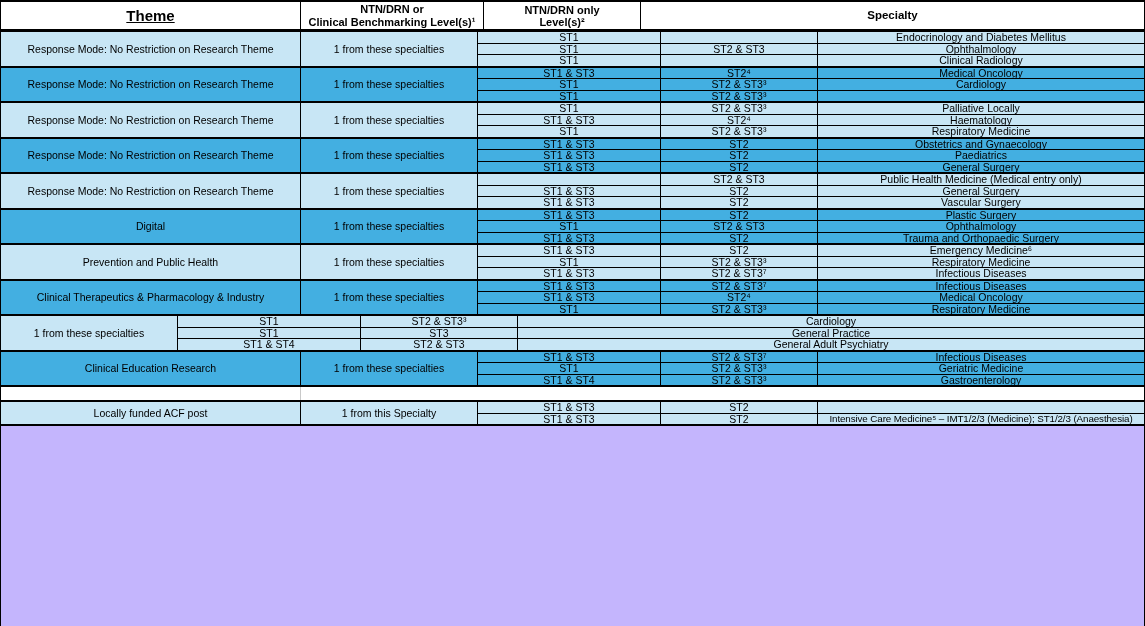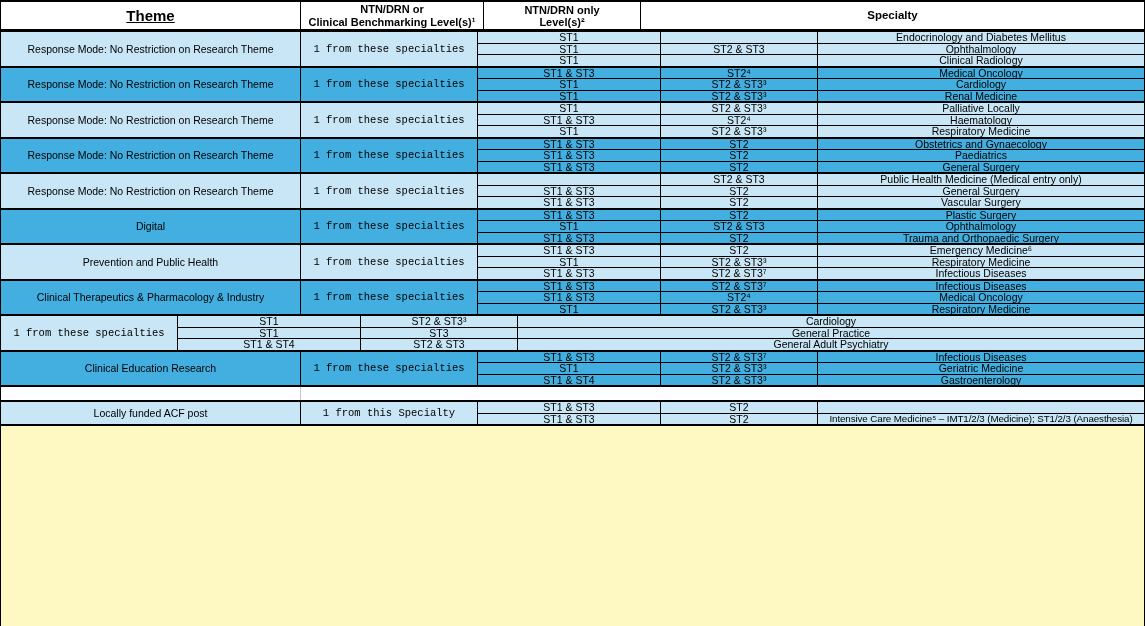--- a/index.html
+++ b/index.html
@@ -10,21 +10,21 @@
     width: 1145px;
   }
   .table {
     width: 1145px;
     height: 626px;
     border-left: 1px solid #000;
     border-right: 1px solid #000;
     border-top: 2px solid #000;
     display: flex;
     flex-direction: column;
-    background: #fef9c3;
+    background: #c4b5fd;
     overflow: hidden;
   }
   
   .hdr {
     display: flex;
     height: 30px;
     border-bottom: 3px solid #000;
     background: #fff;
     flex: none;
   }
@@ -60,21 +60,20 @@
     text-align: center;
     font-size: 10.5px;
     padding: 0 18px;
   }
   .c-posts {
     width: 177px;
     border-right: 1px solid #000;
     display: flex; align-items: center; justify-content: center;
     text-align: center;
     font-size: 10.5px;
-    font-family: Liberation Mono, monospace;
   }
   .rows { flex: 1; display: flex; flex-direction: column; }
   .row { display: flex; height: 16.2px; flex: 1; }
   .row + .row { border-top: 1px solid #000; }
   .cell {
     display: flex; align-items: center; justify-content: center;
     text-align: center;
     font-size: 10.5px;
     line-height: 1;
     white-space: nowrap;
@@ -152,21 +151,20 @@
             <div class="cell c-spec">Medical Oncology</div>
           </div>
           <div class="row">
             <div class="cell c-bench">ST1</div>
             <div class="cell c-only">ST2 &amp; ST3³</div>
             <div class="cell c-spec">Cardiology</div>
           </div>
           <div class="row">
             <div class="cell c-bench">ST1</div>
             <div class="cell c-only">ST2 &amp; ST3³</div>
-            <div class="cell c-spec">Renal Medicine</div>
           </div>
         </div>
       </div>
       <div class="group light">
         <div class="c-theme">Response Mode: No Restriction on Research Theme</div>
         <div class="c-posts">1 from these specialties</div>
         <div class="rows">
           <div class="row">
             <div class="cell c-bench">ST1</div>
             <div class="cell c-only">ST2 &amp; ST3³</div>

